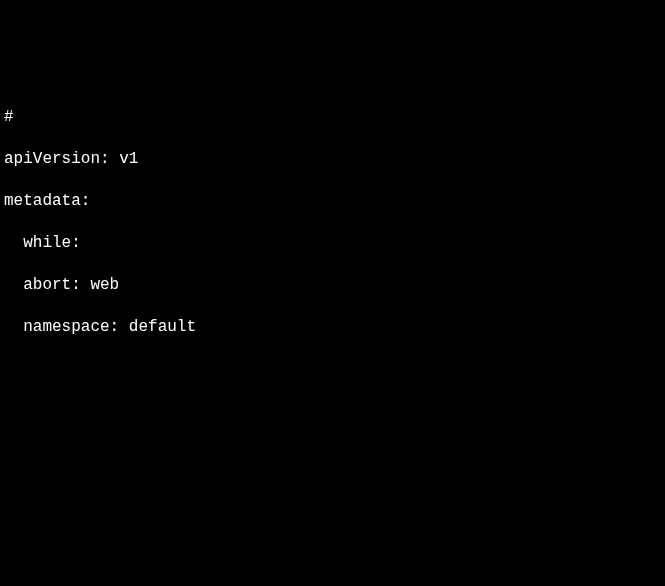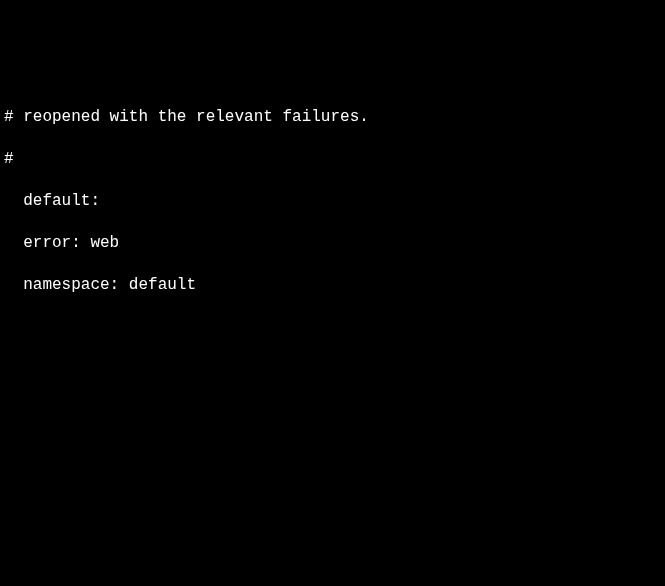--- a/index.html
+++ b/index.html
@@ -19,24 +19,25 @@
     white-space: pre;
   }
   .line { display: block; }
 </style>
 </head>
 <body>
 
 
 
 <div class="terminal">
-<span class="line"># reopened with the relevant failures.</span>
 <span class="line">#</span>
-<span class="line">  default:</span>
-<span class="line">  error: web</span>
+<span class="line">apiVersion: v1</span>
+<span class="line">metadata:</span>
+<span class="line">  while:</span>
+<span class="line">  abort: web</span>
 <span class="line">  namespace: default</span>
 
 
 
 
 
 
 
 
 

